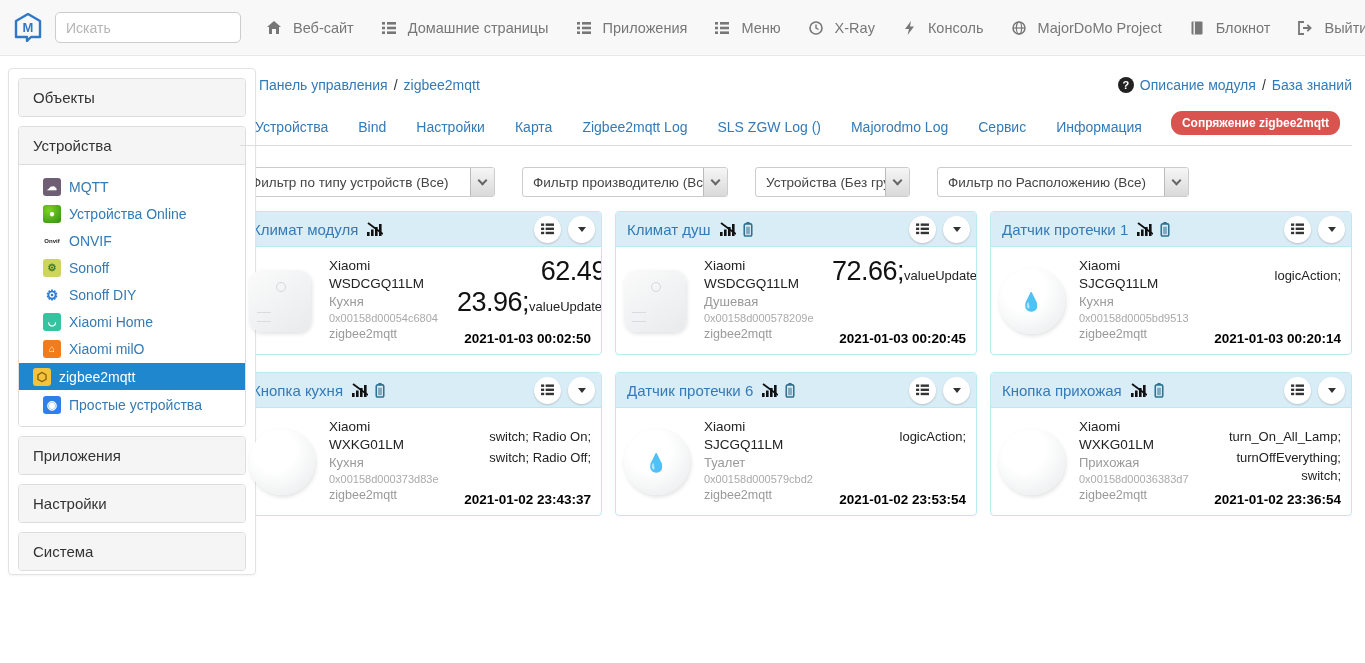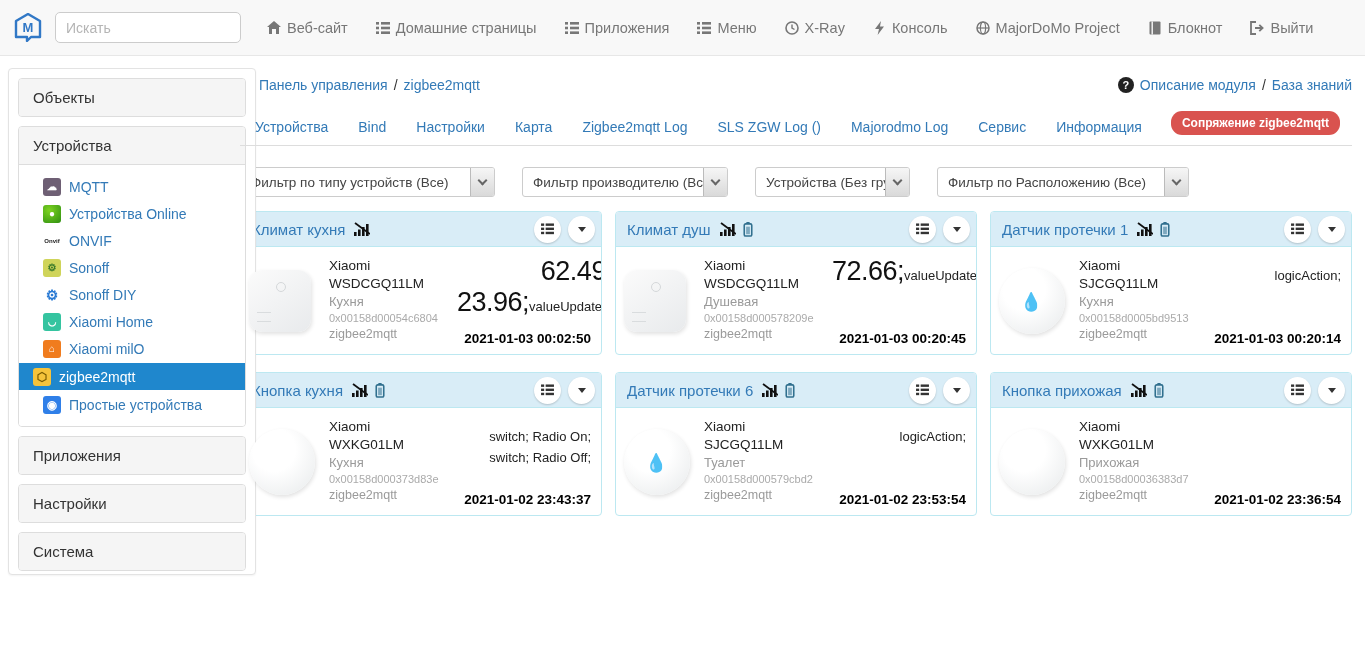--- a/index.html
+++ b/index.html
@@ -7,21 +7,21 @@
     font-family:"Liberation Sans", sans-serif; }
 
   
   .navbar { height:56px; background:#f8f8f8; border-bottom:1px solid #e7e7e7;
     display:flex; align-items:center; }
   .logo { margin:0 12px 0 14px; display:flex; align-items:center; }
   .search-input { width:186px; height:31px; border:1px solid #ccc; border-radius:5px;
     padding:0 10px; font-size:14px; color:#555; background:#fff; outline:none; }
   .search-input::placeholder { color:#b5b5b5; }
   .nav-items { display:flex; align-items:center; margin-left:12px; }
-  .nav-item { display:flex; align-items:center; gap:6px; padding:0 14px; color:#777;
+  .nav-item { display:flex; align-items:center; gap:12px; padding:0 14px; color:#777;
     font-size:14.5px; cursor:pointer; white-space:nowrap; }
   .nav-item svg { display:block; }
 
   
   .sidebar { position:absolute; left:8px; top:68px; width:248px; height:507px;
     border:1px solid #e3e3e3; border-radius:4px; background:#fff; padding:9px;
     box-shadow:0 1px 2px rgba(0,0,0,.05); }
   .side-panel { border:1px solid #ddd; border-radius:4px; margin-bottom:9px; overflow:hidden; }
   .side-heading { background:#f5f5f5; padding:10px 14px; font-size:15px; color:#333; cursor:pointer; }
   .side-body { background:#fff; border-top:1px solid #ddd; padding:8px 0; }
@@ -340,21 +340,21 @@
         <span class="sel-caret">
           <i></i>
         </span>
       </div>
   </div>
 
   <div class="cards-grid">
 
     <section class="card">
       <div class="card-head">
-        <span class="card-title">Климат кухня</span>
+        <span class="card-title">Климат модуля</span>
         <span class="head-icons">
           <svg width="16" height="14" viewBox="0 0 16 14">
               <use href="#i-signal-off"></use>
             </svg>
 
         </span>
         <span class="head-right">
           <button class="circ-btn">
               <svg width="13" height="12" viewBox="0 0 14 13">
                 <use href="#i-thlist"></use>
@@ -573,17 +573,20 @@
         <div class="dev-img">
             <div class="shape-circle"></div>
           </div>
         <div class="dev-info">
           <div class="dev-vendor">Xiaomi</div>
           <div class="dev-model">WXKG01LM</div>
           <div class="dev-loc">Прихожая</div>
           <div class="dev-id">0x00158d00036383d7</div>
           <div class="dev-module">zigbee2mqtt</div>
         </div>
+        <div class="dev-value">
+          <span class="val-big"></span><span class="val-small">turn_On_All_Lamp; turnOffEverything; switch;</span>
+        </div>
         <div class="dev-time">2021-01-02 23:36:54</div>
       </div>
     </section>
   </div>
 </main>
 
 </body></html>

